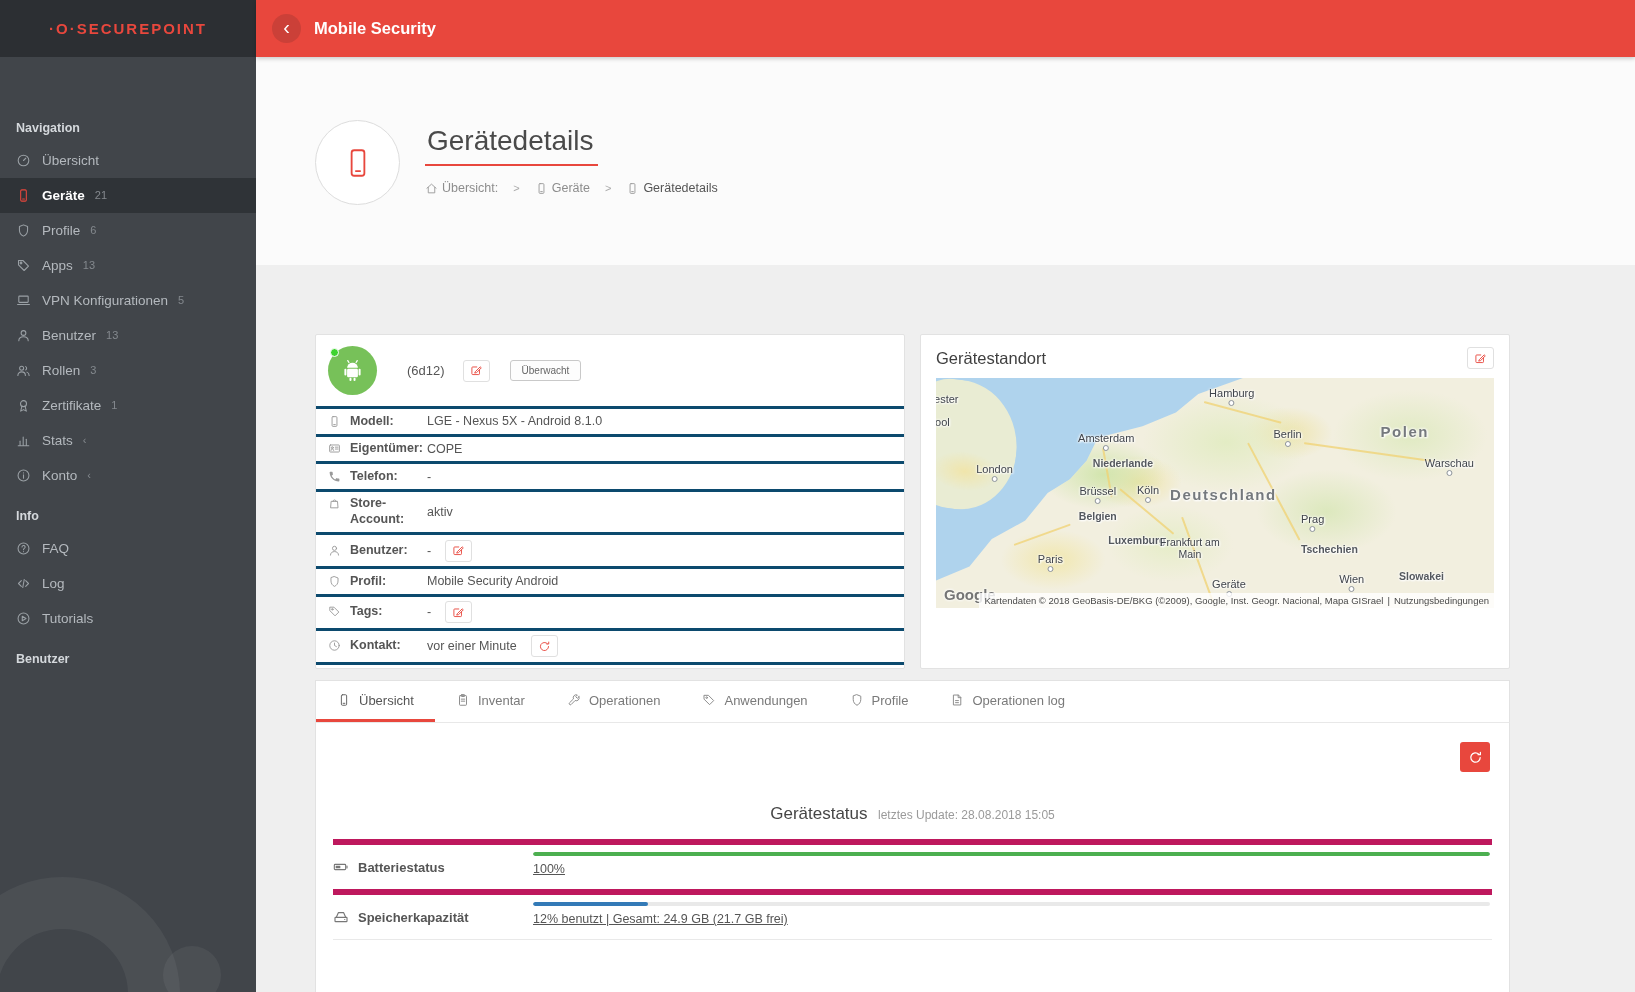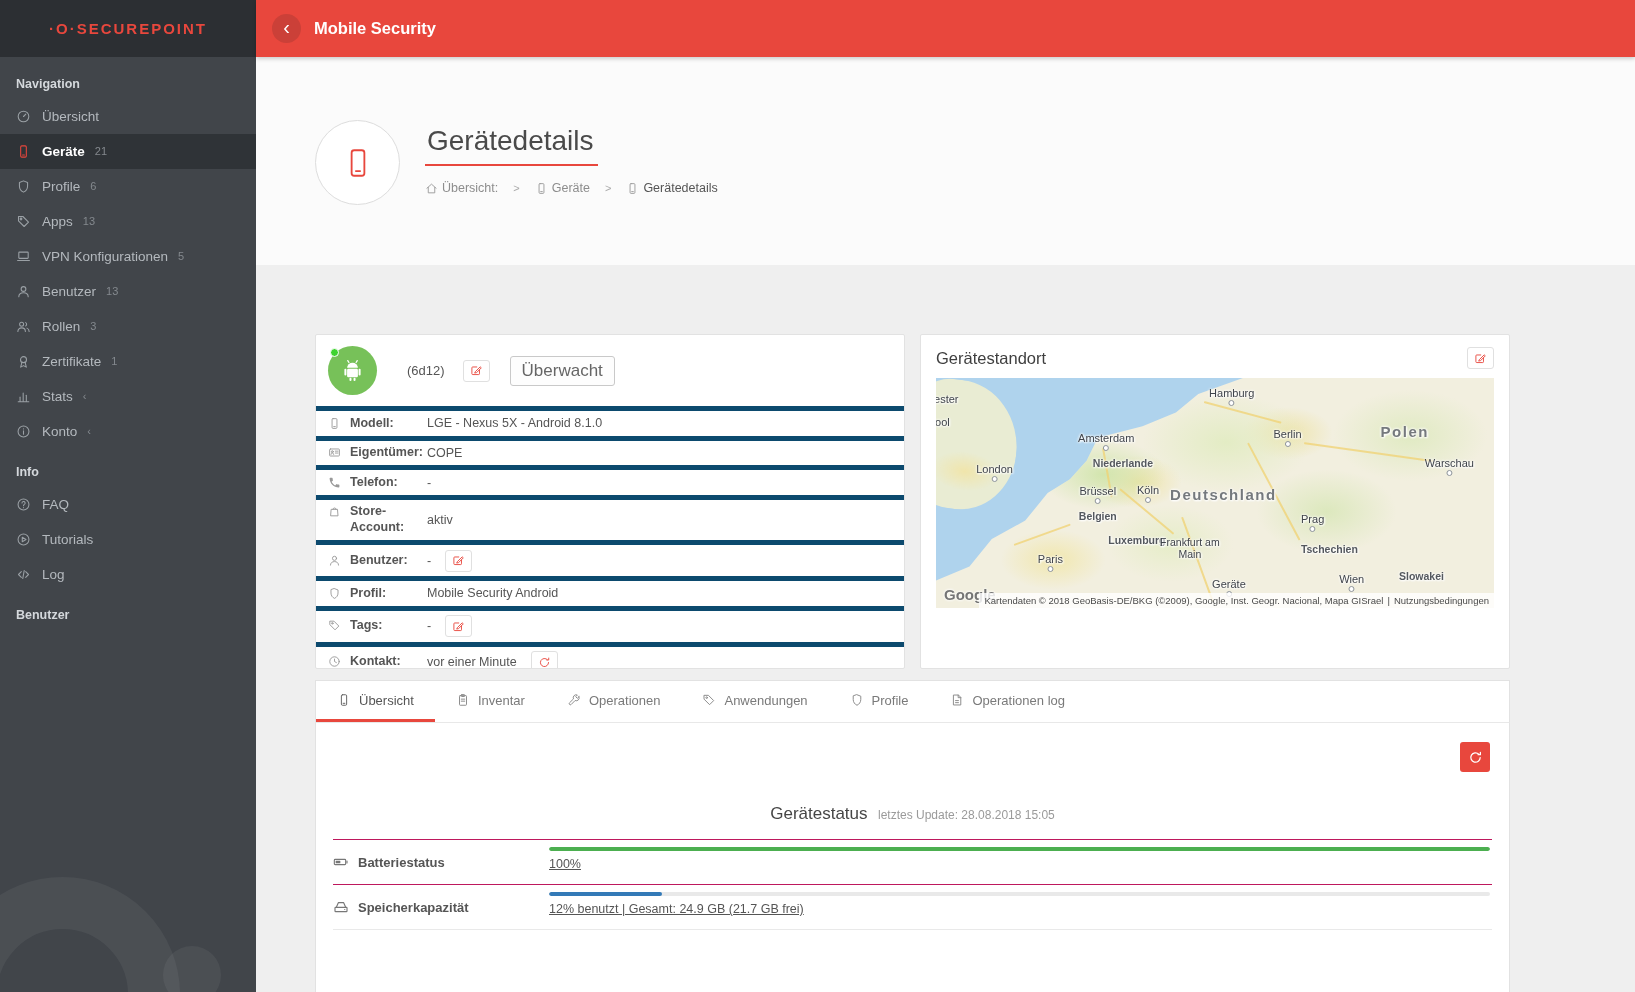--- a/index.html
+++ b/index.html
@@ -15,21 +15,21 @@
   .sidebar {
     width:256px; flex-shrink:0; background:#41454a; color:#b4b9be;
     position:relative; overflow:hidden; display:flex; flex-direction:column;
   }
   .logo {
     height:57px; background:#2c2f33; color:#e8473d;
     display:flex; align-items:center; justify-content:center;
     font-weight:bold; font-size:15px; letter-spacing:2px; flex-shrink:0;
     cursor:pointer;
   }
-  .side-nav { flex:1; padding-top:4px; }
+  .side-nav { flex:1; padding-top:4px;margin-top:44px; }
   .section-label {
     padding:16px 16px 8px; font-size:12.5px; font-weight:bold; color:#d4d8dc;
   }
   .nav-item {
     display:flex; align-items:center; padding:10px 16px; font-size:13.5px;
     color:#b4b9be; cursor:pointer; line-height:1;
   }
   .nav-item .ic { width:15px; height:15px; color:#9aa0a5; margin-right:11px; flex-shrink:0; }
   .nav-item.active { background:#2f3337; color:#fff; font-weight:bold; }
   .nav-item.active .ic { color:#e8473d; }
@@ -87,24 +87,24 @@
   .status-dot { position:absolute; top:2px; left:2px; width:9px; height:9px; border-radius:50%;
                 background:#3ed32f; border:1.5px solid #fff; }
   .device-id { margin-left:30px; font-size:13px; color:#555; }
   .chip-btn {
     margin-left:18px; width:27px; height:22px; border:1px solid #e0e0e0; border-radius:3px;
     background:#fff; color:#e8473d; display:flex; align-items:center; justify-content:center; cursor:pointer;
   }
   .chip-btn .ic { width:13px; height:13px; }
   .monitored-btn {
     margin-left:20px; border:1px solid #c9c9c9; border-radius:3px; background:#fdfdfd;
-    font-size:17px; color:#666; padding:4px 11px; cursor:pointer;
+    font-size:10px; color:#666; padding:4px 11px; cursor:pointer;
   }
   .device-rows { font-size:12.5px; }
-  .d-row { display:flex; align-items:center; padding:4.5px 12px; border-top:5px solid #0c4a6e; min-height:26px; }
+  .d-row { display:flex; align-items:center; padding:4.5px 12px; border-top:3px solid #0c4a6e; min-height:26px; }
   .d-label { width:99px; flex-shrink:0; display:flex; color:#555; font-weight:bold; line-height:1.25; }
   .d-label .ic { width:13px; height:13px; color:#999; margin-right:9px; margin-top:1px; flex-shrink:0; }
   .d-value { color:#555; display:flex; align-items:center; }
   .d-value .chip-btn { margin-left:14px; }
 
   
   .map-card { padding:12px 15px; }
   .map-head { display:flex; align-items:center; justify-content:space-between; }
   .map-title { font-size:16.5px; color:#3f3f3f; }
   .map { position:relative; margin-top:9px; height:230px; overflow:hidden; background:#afd3ed; cursor:grab; }
@@ -163,21 +163,21 @@
            padding:0 17px 40px; min-height:320px; }
   .refresh-btn {
     position:absolute; top:19px; right:19px; width:30px; height:30px; border-radius:3px;
     background:#e8473d; color:#fff; display:flex; align-items:center; justify-content:center; cursor:pointer;
   }
   .refresh-btn .ic { width:15px; height:15px; stroke-width:2; }
   .status-head { padding-top:81px;text-align:center; }
   .status-title { font-size:17px; color:#464646; }
   .status-sub { font-size:12px; color:#9a9a9a; margin-left:6px; }
   .status-table { margin-top:15px; }
-  .s-row { display:flex; border-top:1px solid #be185d;gap:16px; }
+  .s-row { display:flex; border-top:6px solid #be185d; }
   .s-row:last-child { border-bottom:1px solid #e9e9e9; }
   .s-label { width:198px; flex-shrink:0; padding:14px 0; display:flex; align-items:center;
              font-size:13px; font-weight:bold; color:#555; }
   .s-label .ic { width:16px; height:16px; color:#777; margin-right:9px; }
   .s-value { flex:1; padding:7px 2px 10px 2px;text-decoration:underline; }
   .bar-track { height:4px; background:#e9e9e9; border-radius:2px; overflow:hidden; }
   .bar-fill { height:100%; border-radius:2px; }
   .bar-fill.battery { background:#4caf50; }
   .bar-fill.storage { background:#337ab7; }
   .bar-text { font-size:12.5px; color:#555; margin-top:6px; }
@@ -398,29 +398,29 @@
 
       <div class="section-label">Info</div>
       <div class="nav-item">
         <svg class="ic">
             <use href="#i-question"></use>
           </svg>
         <span>FAQ</span>
       </div>
       <div class="nav-item">
         <svg class="ic">
+            <use href="#i-code"></use>
+          </svg>
+        <span>Log</span>
+      </div>
+      <div class="nav-item">
+        <svg class="ic">
             <use href="#i-play"></use>
           </svg>
         <span>Tutorials</span>
-      </div>
-      <div class="nav-item">
-        <svg class="ic">
-            <use href="#i-code"></use>
-          </svg>
-        <span>Log</span>
       </div>
 
       <div class="section-label">Benutzer</div>
     </nav>
     <div class="wm-ring"></div>
     <div class="wm-dot"></div>
   </aside>
 
   <div class="main">
     <header class="topbar">

